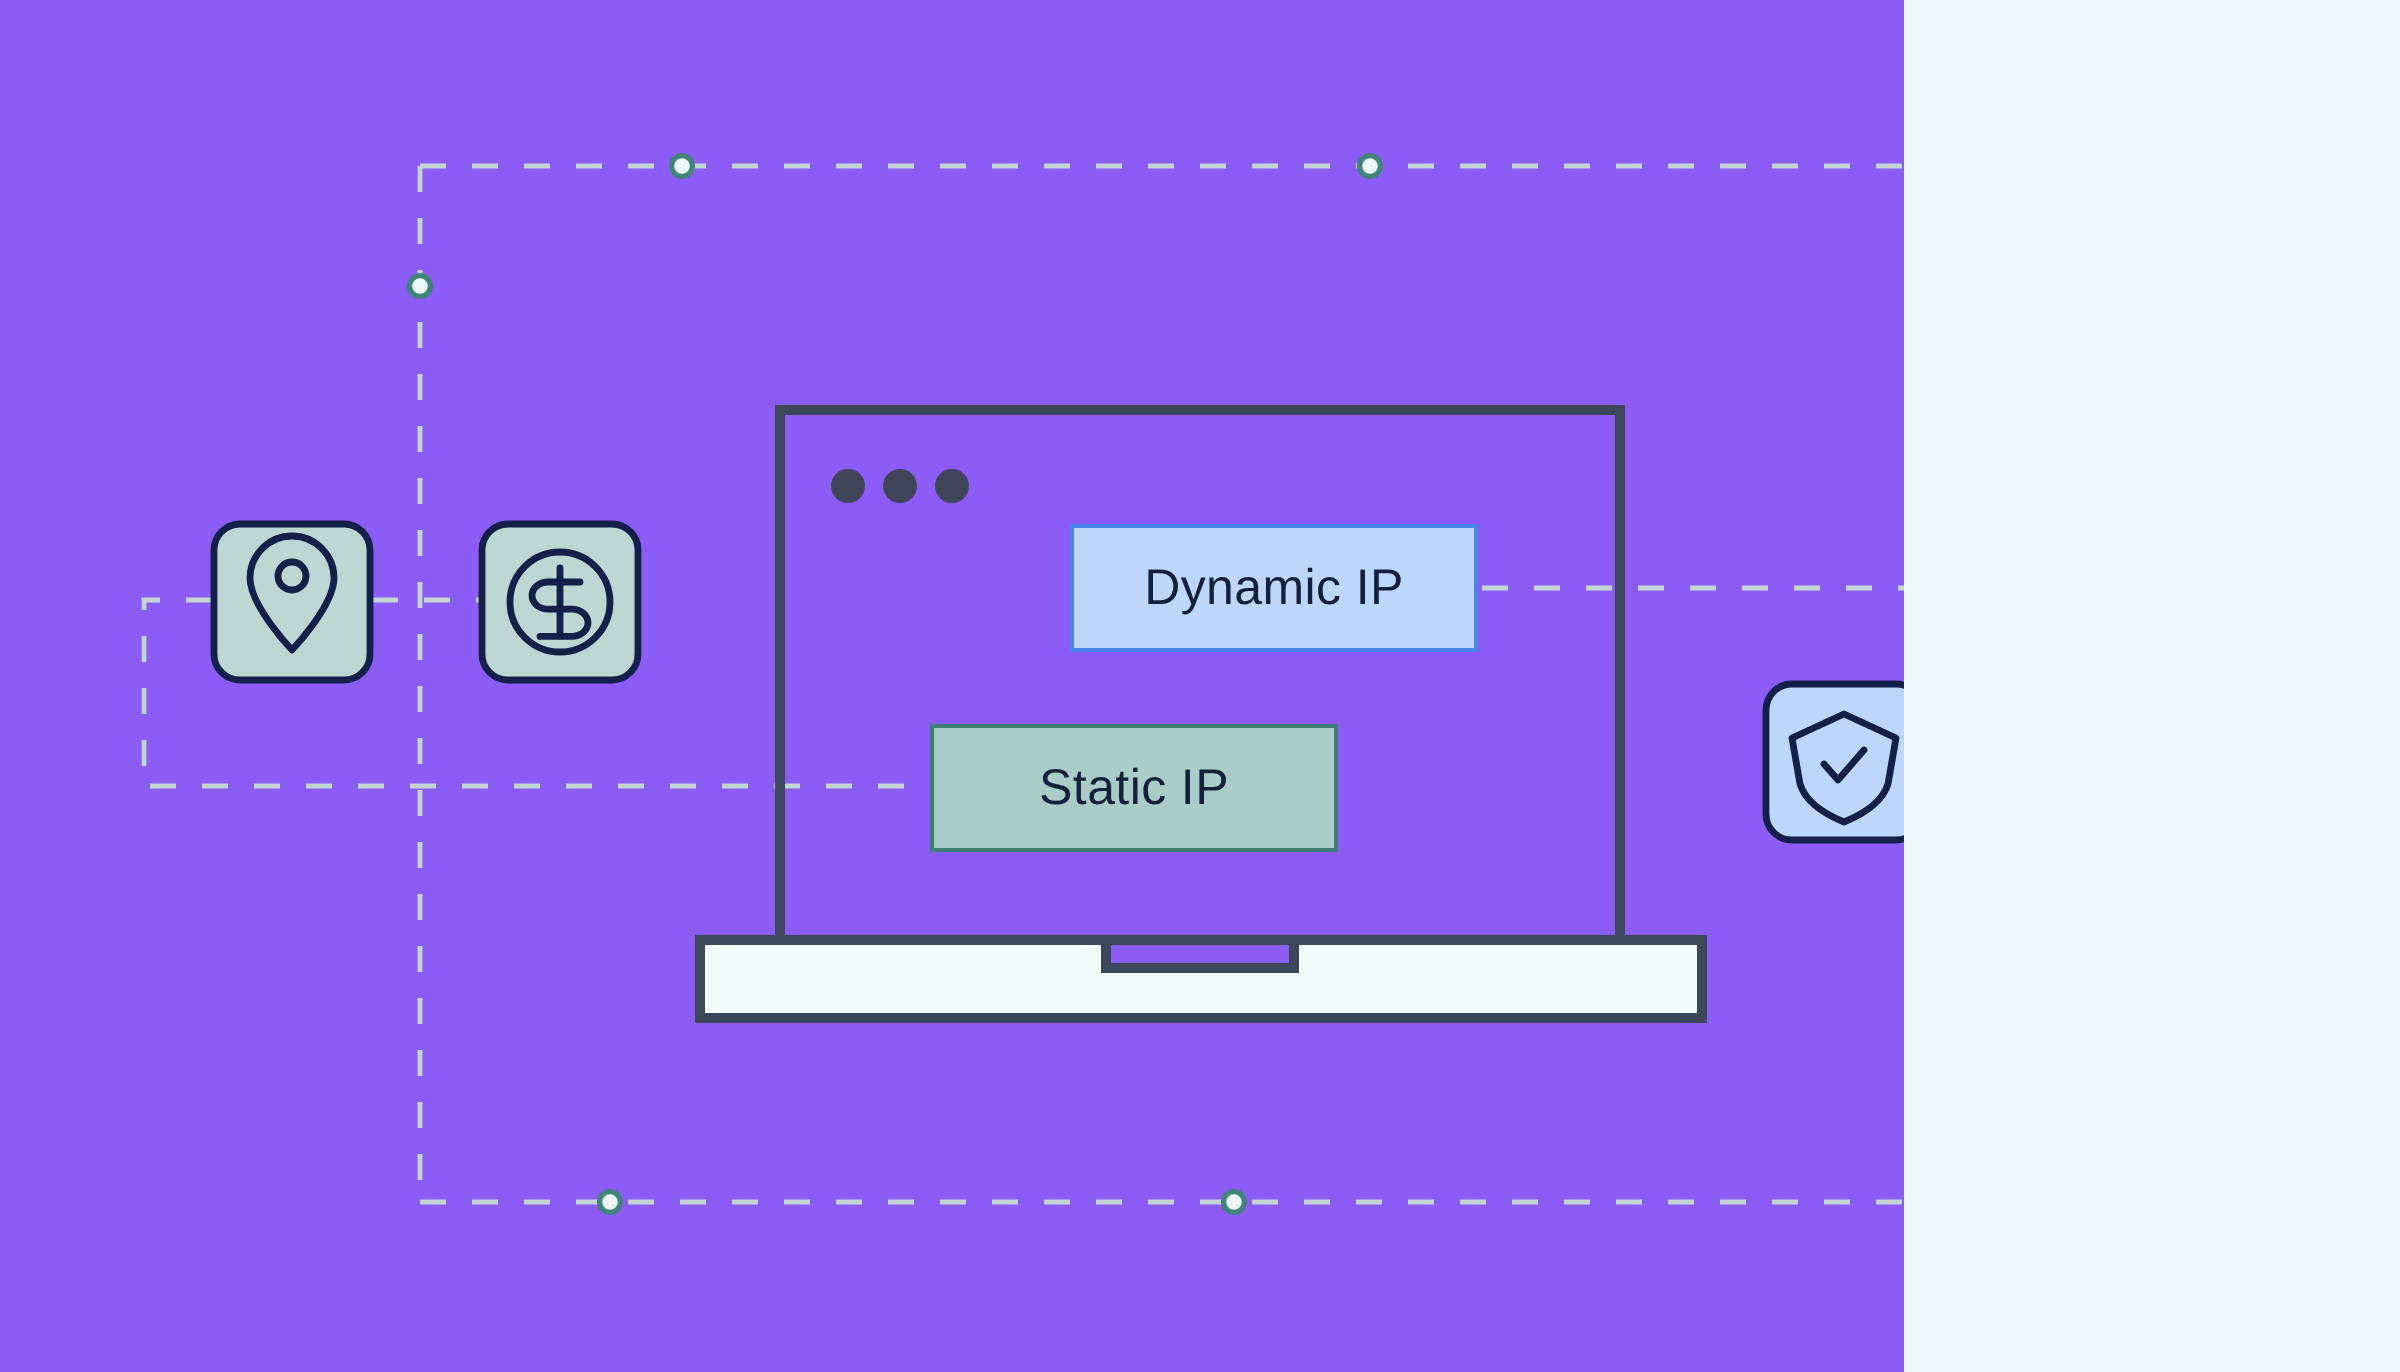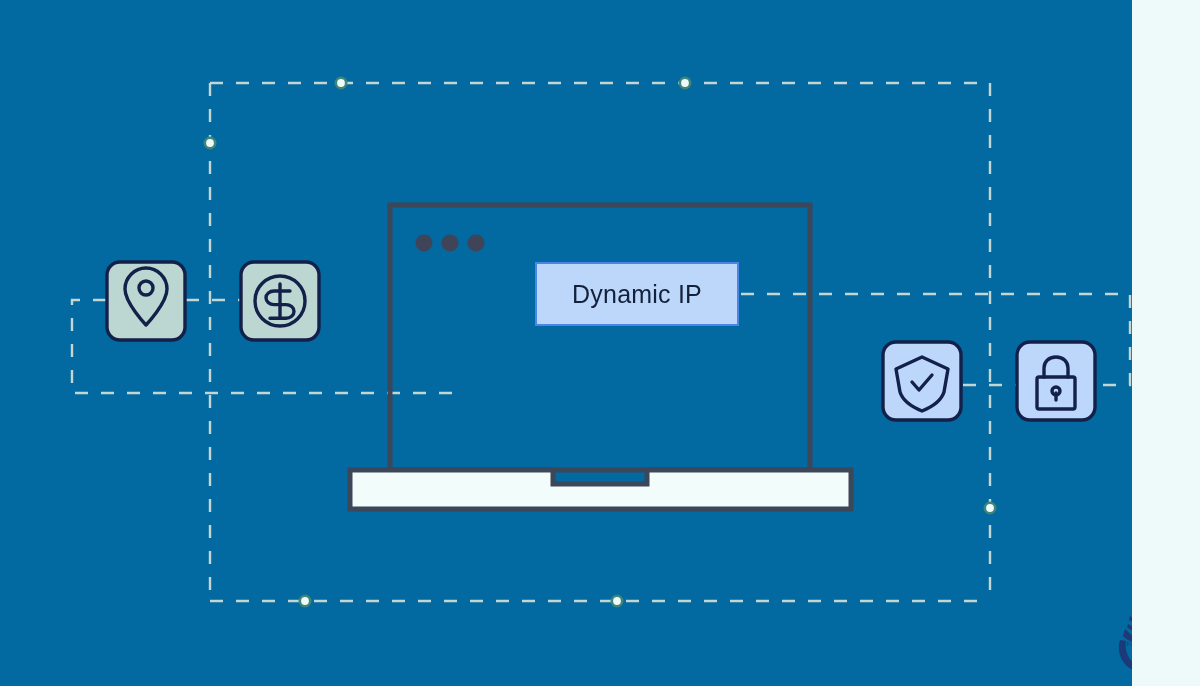--- a/index.html
+++ b/index.html
@@ -5,23 +5,23 @@
   html, body {
     margin: 0;
     padding: 0;
     background: #eefaf9;
   }
   body {
     font-family: "Liberation Sans", sans-serif;
   }
   #stage {
     position: relative;
-    width: 1132px;
+    width: 952px;
     height: 686px;
-    background: #0369a1;
+    background: #8b5cf6;
     overflow: hidden;
     text-align: center;
   }
   #scene {
     position: absolute;
     inset: 0;
     width: 1200px;
     height: 686px;
   }
   .box-label {
@@ -144,20 +144,23 @@
         <line x1="1056" y1="393" x2="1056" y2="400"></line>
       </g>
     </g>
 
   </svg>
 
   <div class="box-label" id="dynamic-ip-box">
     <span>Dynamic IP</span>
   </div>
 
+  <div class="box-label" id="static-ip-box">
+    <span>Static IP</span>
+  </div>
 
   <svg id="watermark" viewBox="0 0 86 82">
     <g fill="#1b3a77">
       <path d="M 30 10 C 34 16 40 20 48 23 C 52 24.5 56 25.5 58 27
                C 55 28 50 27 45 25.5 C 48 29 52 31 56 32
                C 51 33.5 44 31 38 27 C 33.5 24 30.5 19 29 13 Z"></path>
       <path d="M 22 20 C 26 23 31 25 35 27 C 30 28 25 26.5 21 24 Z"></path>
       <path d="M 20 28 C 25 31 31 34 37 36 C 31 37.5 24 35 19 31.5 Z"></path>
       <path d="M 17 33 C 23 39 30 44 37 46 C 30 49 21 46 15 40 Z"></path>
     </g>

